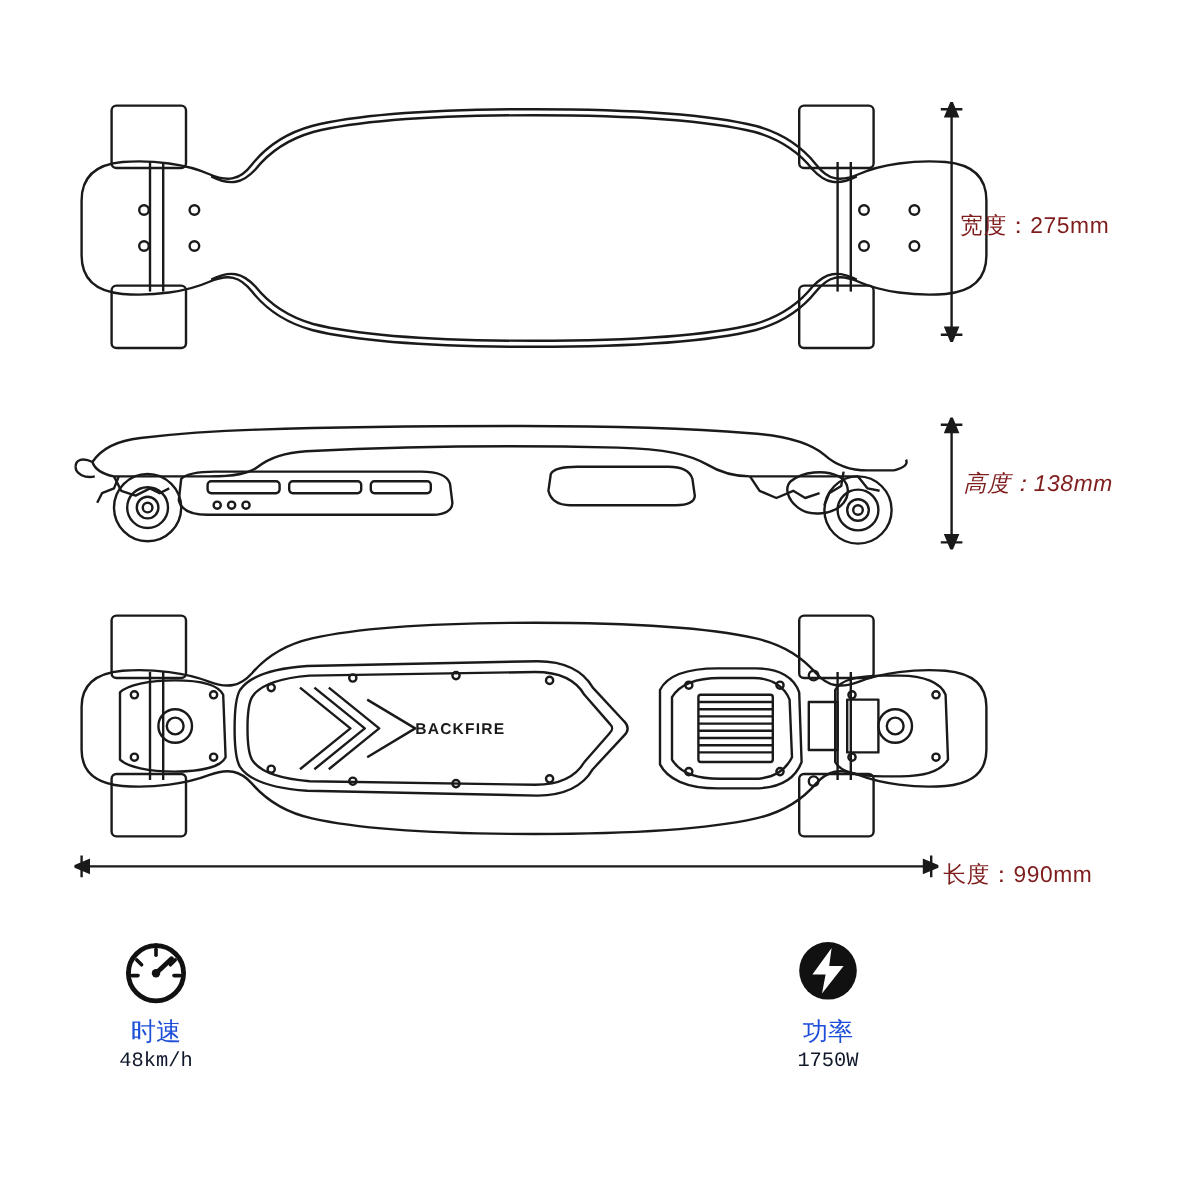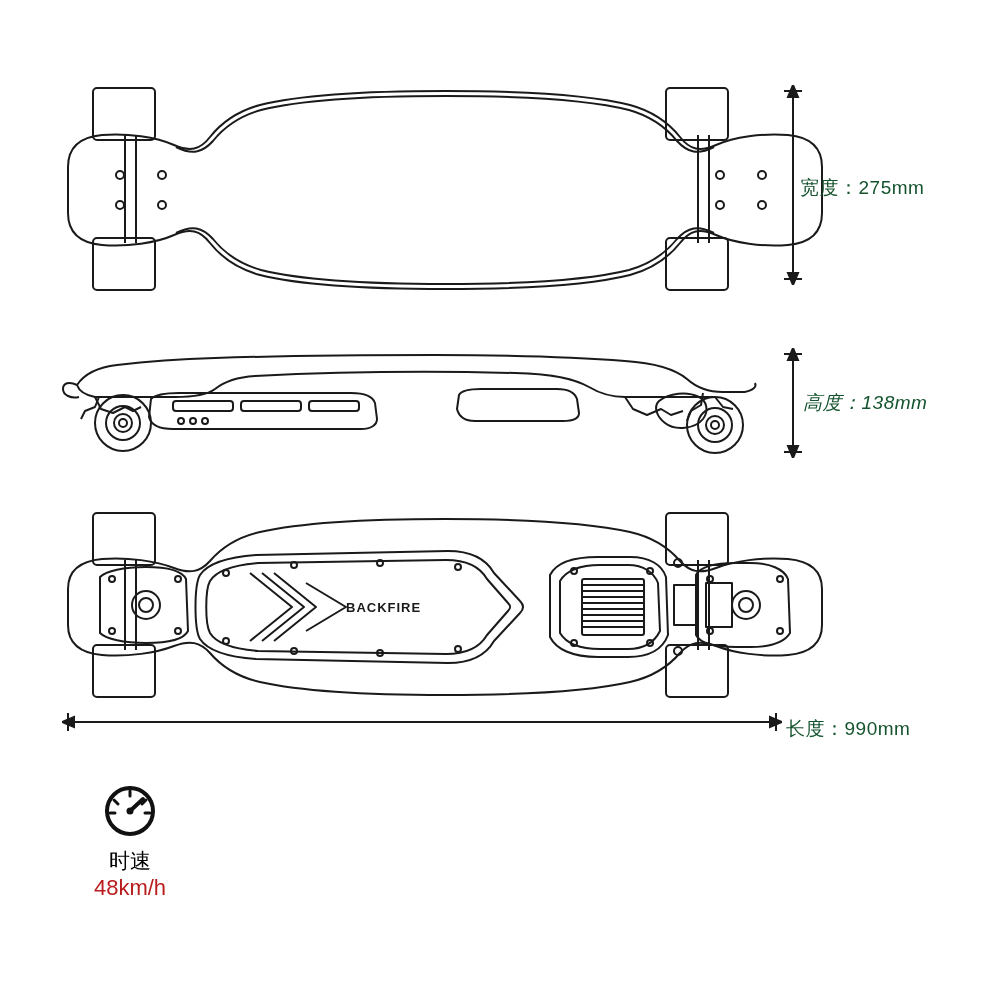--- a/index.html
+++ b/index.html
@@ -18,21 +18,21 @@
   .stage {
     position: absolute;
     inset: 0;
   }
 
   
   .dim-label {
     position: absolute;
     font-size: 19px;
     letter-spacing: 0.5px;
-    color: #14532d;
+    color: #7f1d1d;
     white-space: nowrap;
   }
   #label-width  { left: 800px; top: 175px; }
   #label-height { left: 803px; top: 390px; font-style: italic; }
   #label-length { left: 786px; top: 716px; }
 
   
   .specs {
     position: absolute;
     left: 40px;
@@ -51,26 +51,27 @@
   .spec-icon {
     height: 62px;
     display: flex;
     align-items: center;
     justify-content: center;
   }
   .spec-name {
     margin-top: 8px;
     font-size: 21px;
     line-height: 1.25;
-    color: #000000;
+    color: #1d4ed8;
   }
   .spec-value {
-    font-size: 22px;
+    font-size: 17px;
     line-height: 1.25;
-    color: #b91c1c;
+    color: #0f172a;
+    font-family: Liberation Mono, monospace;
   }
   svg { display: block; }
 </style>
 </head>
 <body>
 
 <div class="stage">
 
   <svg width="790" height="230" style="position:absolute;left:50px;top:75px;" viewBox="0 0 790 230">
     <g fill="none" stroke="#1a1a1a" stroke-width="2" stroke-linejoin="round">
@@ -305,15 +306,25 @@
           <line x1="11" y1="33" x2="16" y2="33" stroke="#111" stroke-width="3" stroke-linecap="round"></line>
           <line x1="51" y1="33" x2="46" y2="33" stroke="#111" stroke-width="3" stroke-linecap="round"></line>
         </svg>
       </div>
       <div class="spec-name">时速</div>
       <div class="spec-value">48km/h</div>
     </div>
 
 
 
+    <div class="spec">
+      <div class="spec-icon">
+        <svg width="62" height="58" viewBox="0 0 62 58">
+          <circle cx="31" cy="29" r="24" fill="#111"></circle>
+          <polygon points="34,10 18,32 29,32 26,48 44,25 32,25" fill="#fff"></polygon>
+        </svg>
+      </div>
+      <div class="spec-name">功率</div>
+      <div class="spec-value">1750W</div>
+    </div>
 
   </div>
 </div>
 
 </body></html>

